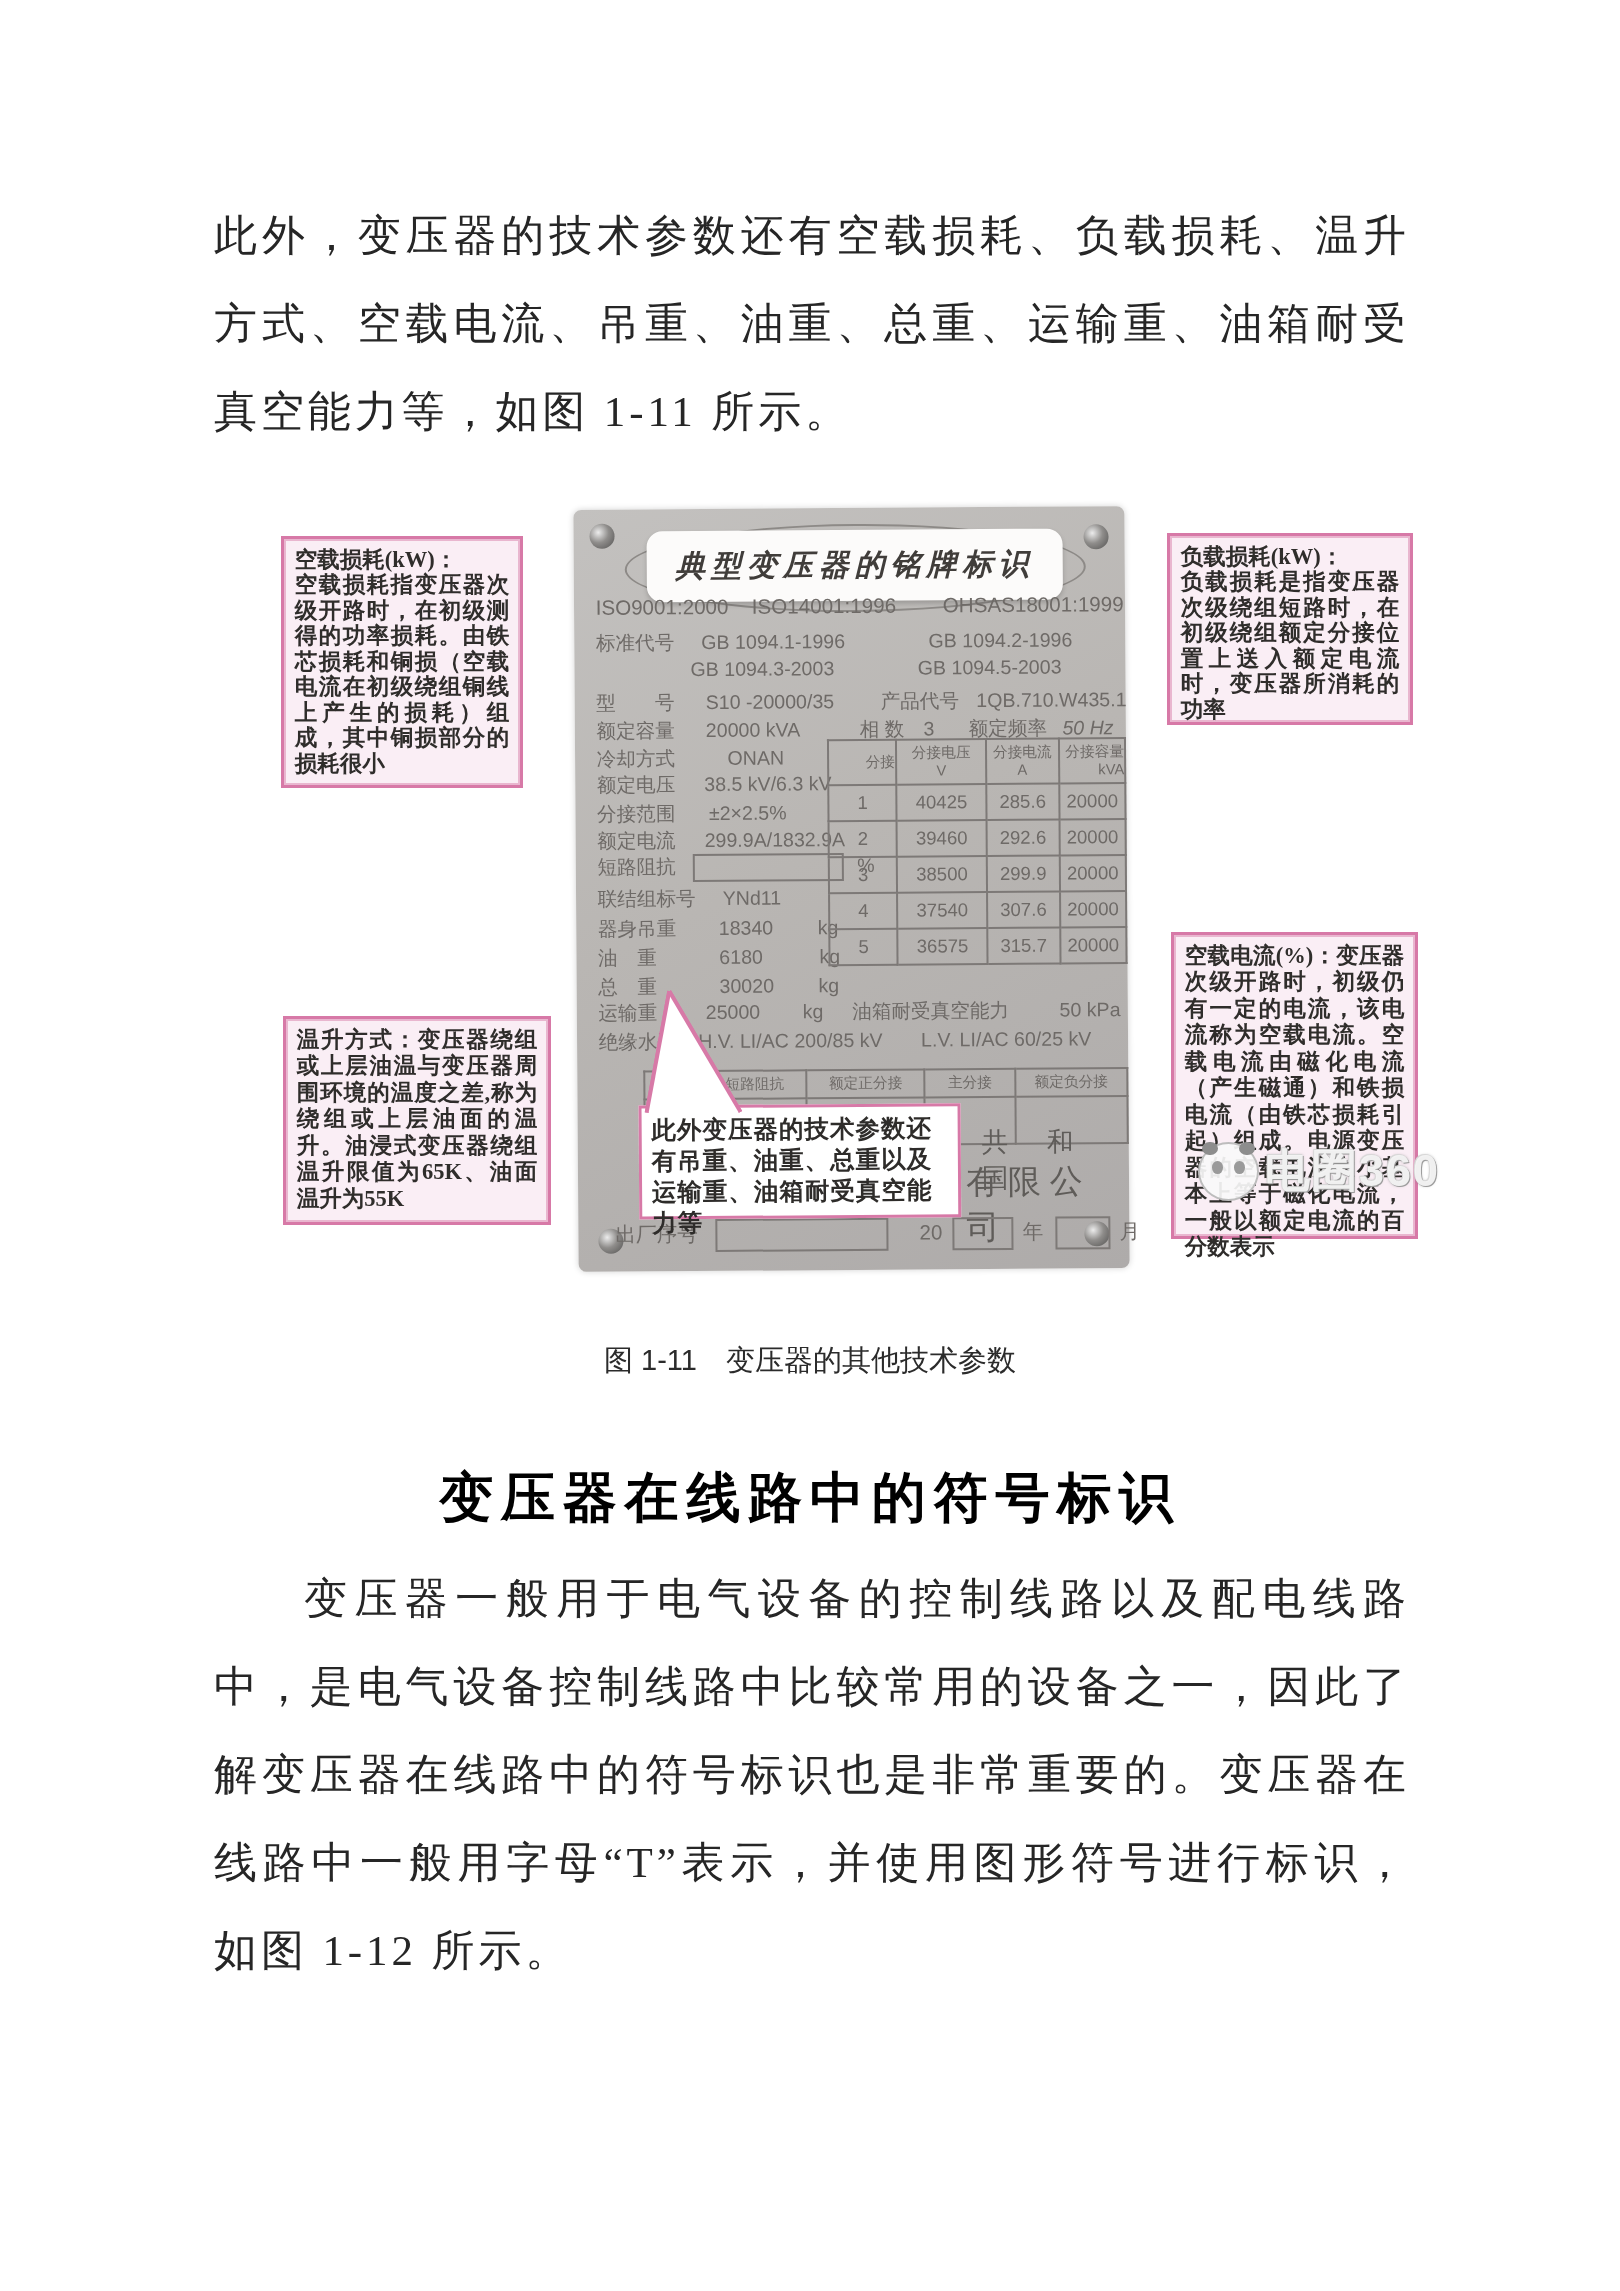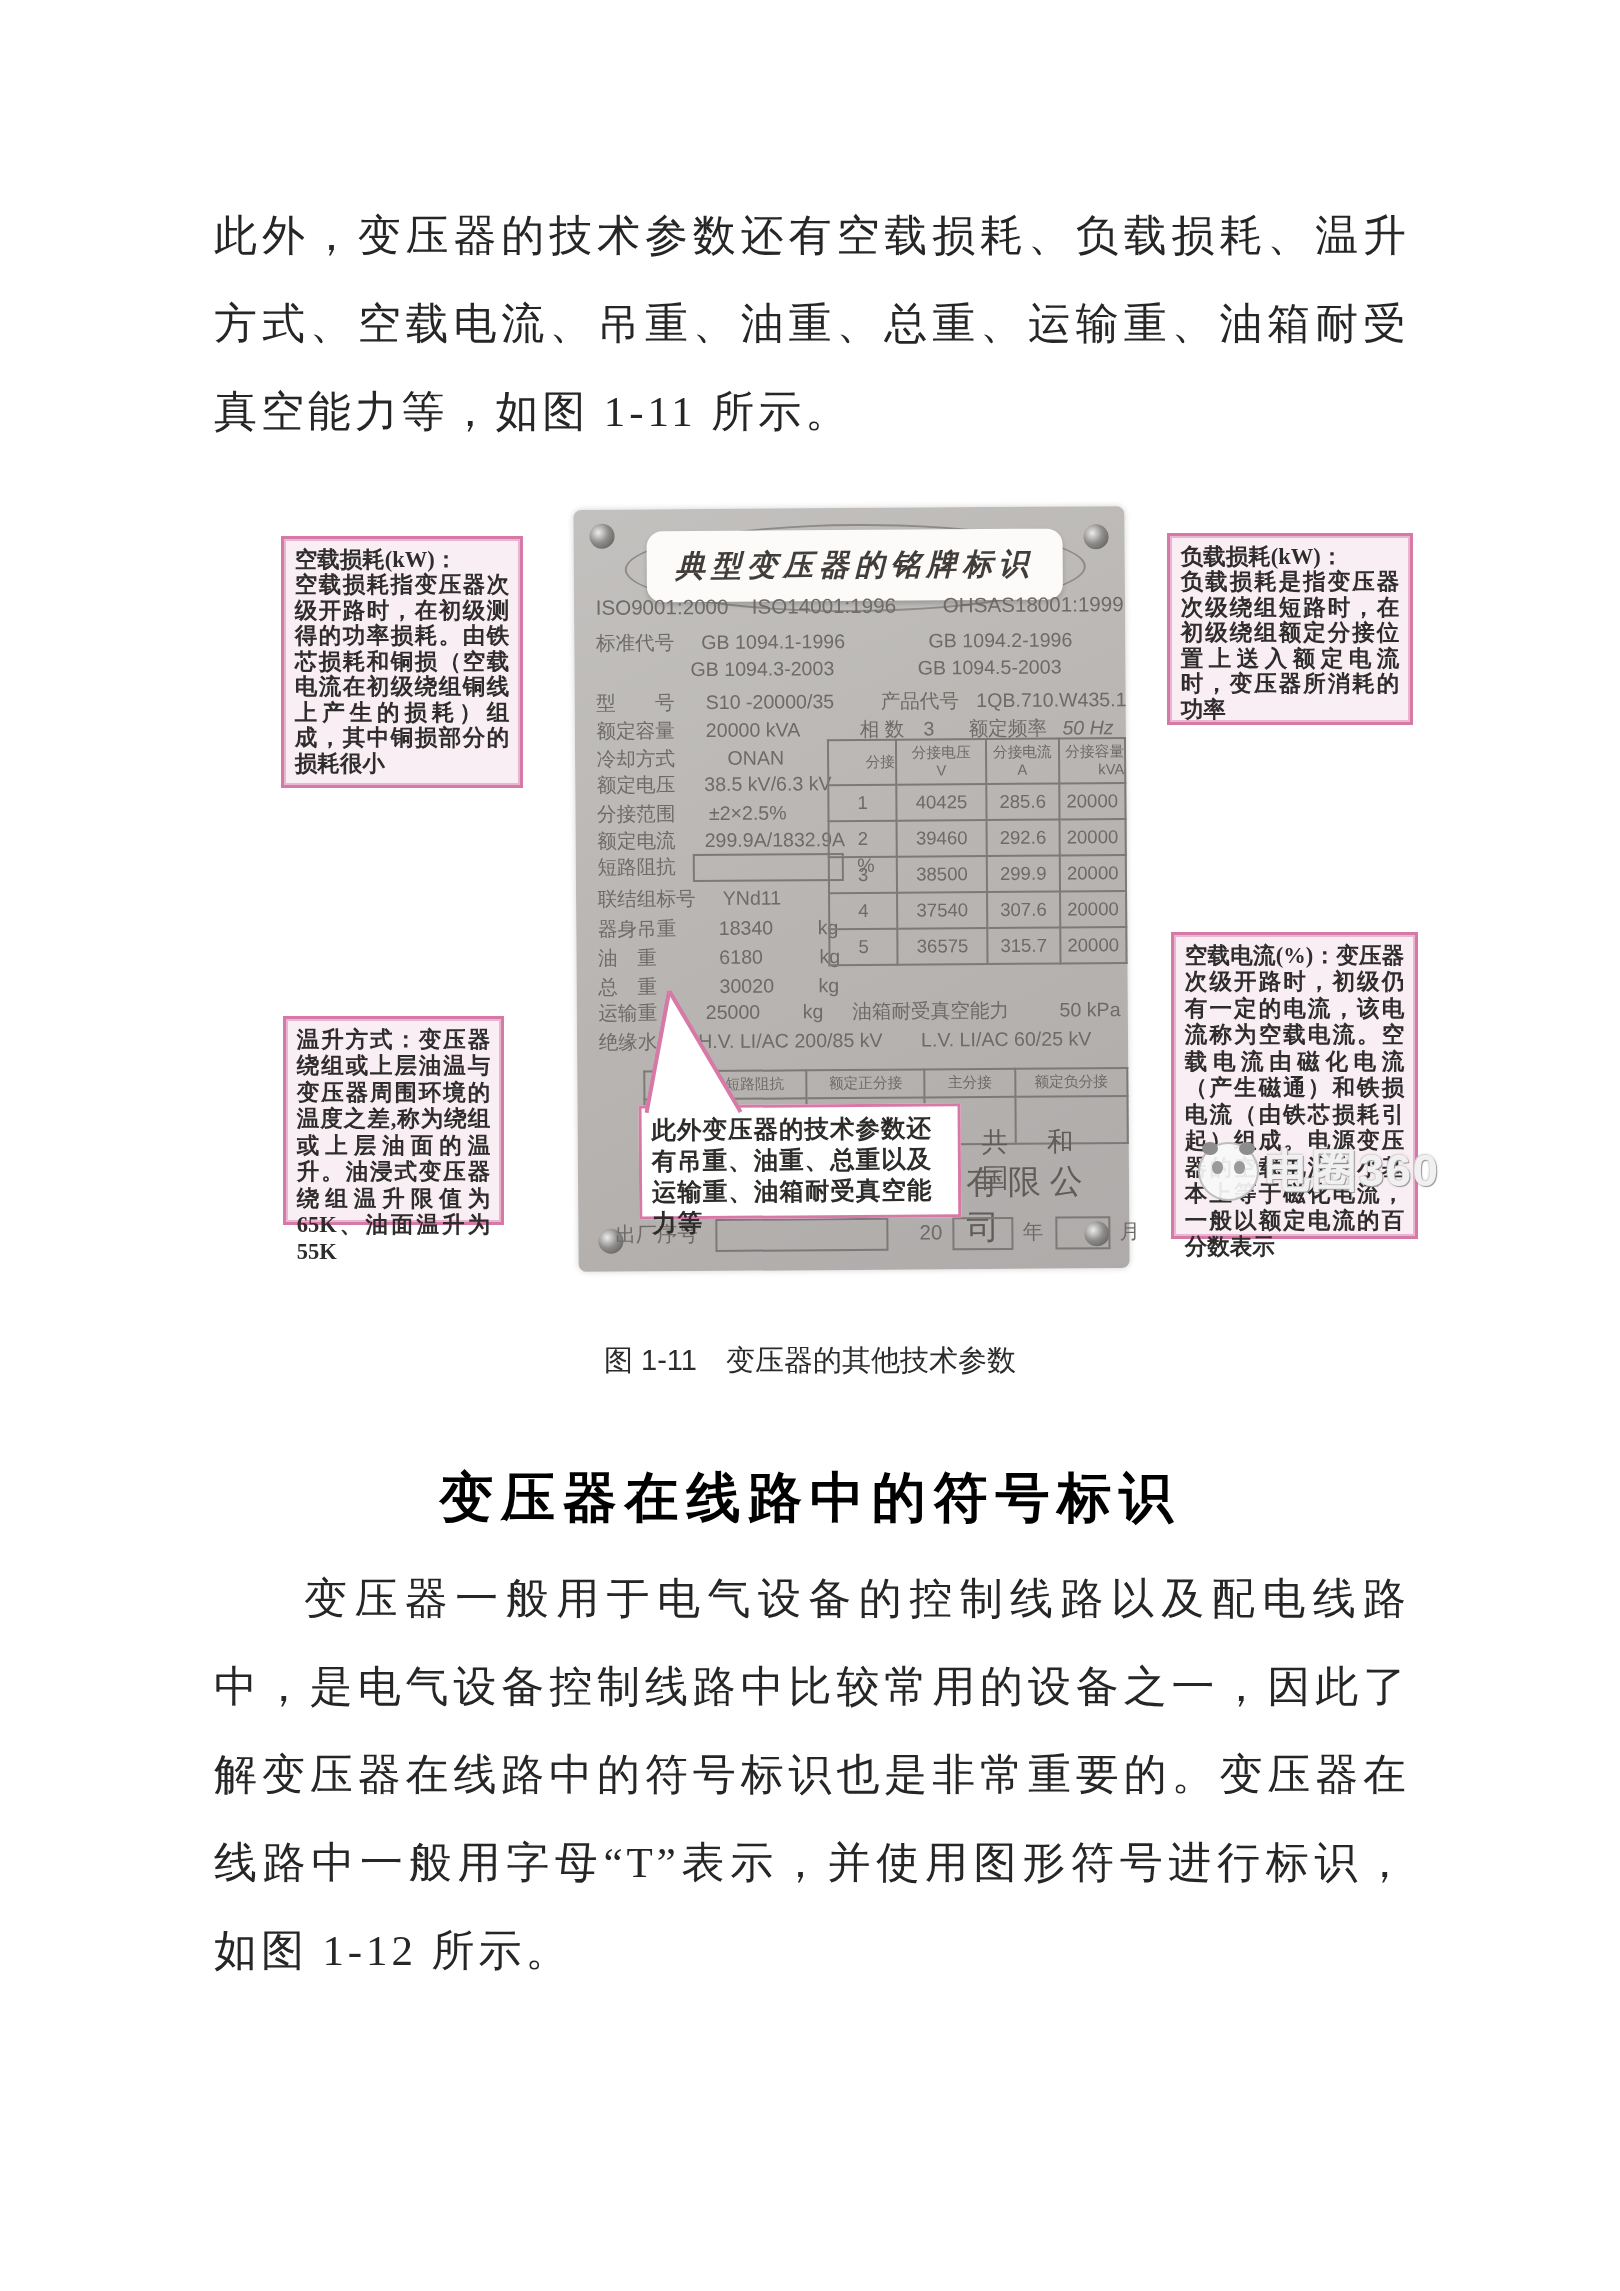--- a/index.html
+++ b/index.html
@@ -50,21 +50,21 @@
   .callout div{font-family:"Liberation Serif","DejaVu Serif",serif;font-weight:bold;
                font-size:24.5px;line-height:31px;color:#2e2c2a;letter-spacing:1px;}
   .pointer{position:absolute;left:65px;top:478px;z-index:7;}
   
   .ann{position:absolute;background:#faeef5;border:3.9px solid #d779a7;
        box-shadow:inset 0 0 0 2px #e9b6cf;padding:7.8px 10.8px;box-sizing:border-box;
        font-weight:bold;color:#2f2d2b;text-align:justify;}
   .ann .t{display:block;}
   .ann-tl{left:281px;top:536px;width:242px;height:252px;font-size:22.5px;line-height:25.5px;}
   .ann-tr{left:1167px;top:533px;width:246px;height:192px;font-size:22.5px;line-height:25.5px;}
-  .ann-bl{left:283px;top:1016px;width:221px;height:209px;font-size:22.5px;line-height:26.5px;}
+  .ann-bl{left:283px;top:1016px;width:268px;height:209px;font-size:22.5px;line-height:26.5px;}
   .ann-br{left:1171px;top:932px;width:247px;height:307px;font-size:22.5px;line-height:26.5px;}
   
   .watermark{position:absolute;left:1198px;top:1141px;display:flex;align-items:center;gap:5.9px;z-index:10;}
   .wm-logo{position:relative;width:57px;height:55px;border-radius:50%;
            background:rgba(248,248,248,.92);border:2px solid #bdbdbd;}
   .wm-ear{position:absolute;width:15.7px;height:13.7px;border-radius:50%;background:#8d8d8d;top:-2px;}
   .wm-ear.l{left:2px;} .wm-ear.r{right:2px;}
   .wm-eye{position:absolute;width:10.8px;height:12.7px;border-radius:50%;background:#9a9a9a;top:17.6px;}
   .wm-eye.l{left:11.8px;} .wm-eye.r{right:11.8px;}
   .wm-text{font-family:"Liberation Sans","DejaVu Sans",sans-serif;font-weight:bold;font-size:45px;

